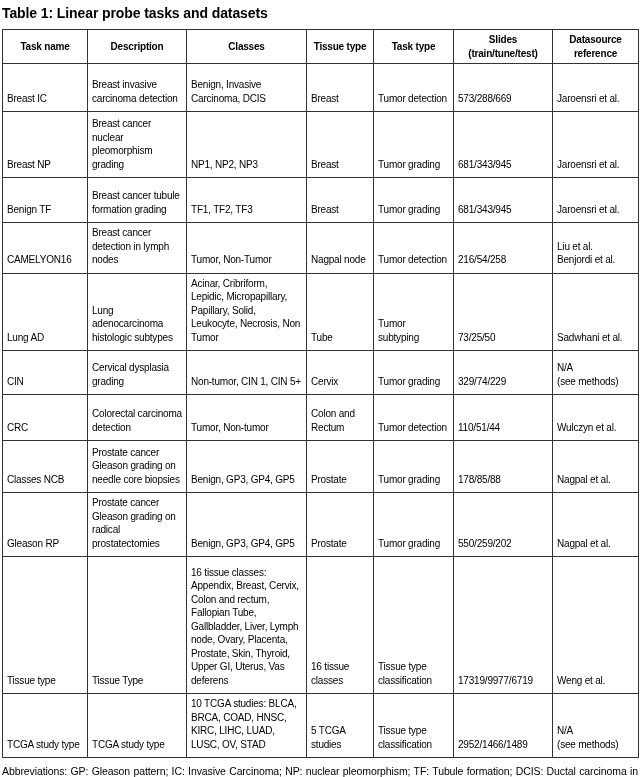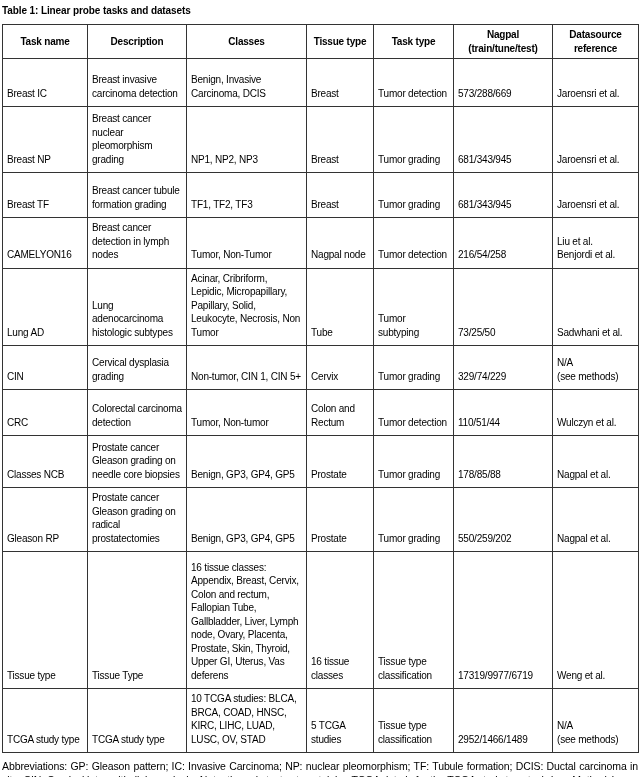--- a/index.html
+++ b/index.html
@@ -6,21 +6,21 @@
   html, body {
     background: #ffffff;
     font-family: "Liberation Sans", sans-serif;
     color: #000000;
   }
   .page {
     width: 640px;
     padding: 3px 2px 6px 2px;
   }
   .title {
-    font-size: 10px;
+    font-size: 14px;
     font-weight: bold;
     letter-spacing: -0.1px;
     margin: 2px 0 8px 0;
   }
   table {
     border-collapse: collapse;
     width: 636px;
     table-layout: fixed;
   }
   th, td {
@@ -70,21 +70,21 @@
       <col style="width:99px">
       <col style="width:86px">
     </colgroup>
     <thead>
       <tr>
           <th>Task name</th>
           <th>Description</th>
           <th>Classes</th>
           <th>Tissue type</th>
           <th>Task type</th>
-          <th>Nagpal (train/tune/test)</th>
+          <th>Slides (train/tune/test)</th>
           <th>Datasource reference</th>
         </tr>
     </thead>
     <tbody>
         <tr style="height: 48px;">
           <td>Breast IC</td>
           <td>Breast invasive carcinoma detection</td>
           <td>Benign, Invasive Carcinoma, DCIS</td>
           <td>Breast</td>
           <td>Tumor detection</td>
@@ -94,21 +94,21 @@
         <tr style="height: 66px;">
           <td>Breast NP</td>
           <td>Breast cancer nuclear pleomorphism grading</td>
           <td>NP1, NP2, NP3</td>
           <td>Breast</td>
           <td>Tumor grading</td>
           <td>681/343/945</td>
           <td>Jaroensri et al.</td>
         </tr>
         <tr style="height: 45px;">
-          <td>Breast TF</td>
+          <td>Benign TF</td>
           <td>Breast cancer tubule formation grading</td>
           <td>TF1, TF2, TF3</td>
           <td>Breast</td>
           <td>Tumor grading</td>
           <td>681/343/945</td>
           <td>Jaroensri et al.</td>
         </tr>
         <tr style="height: 46px;">
           <td>CAMELYON16</td>
           <td>Breast cancer detection in lymph nodes</td>

